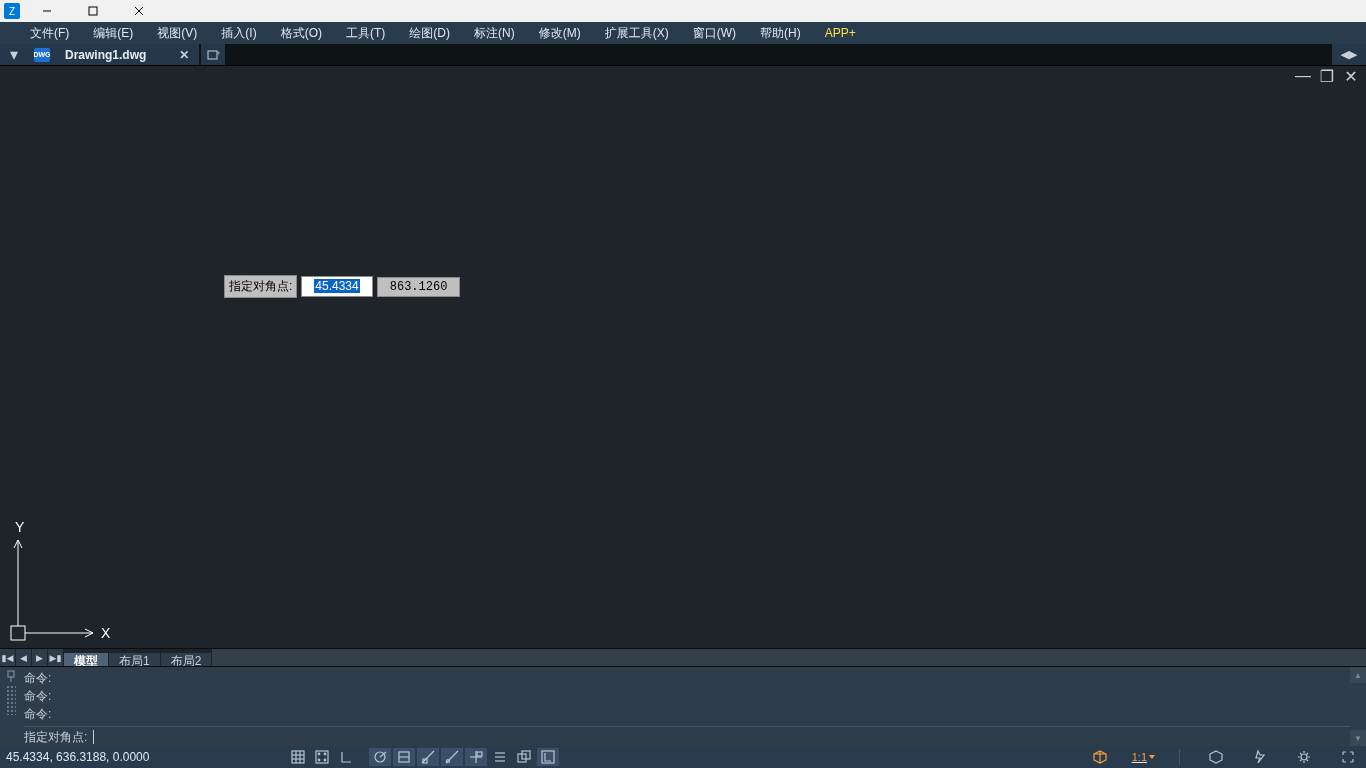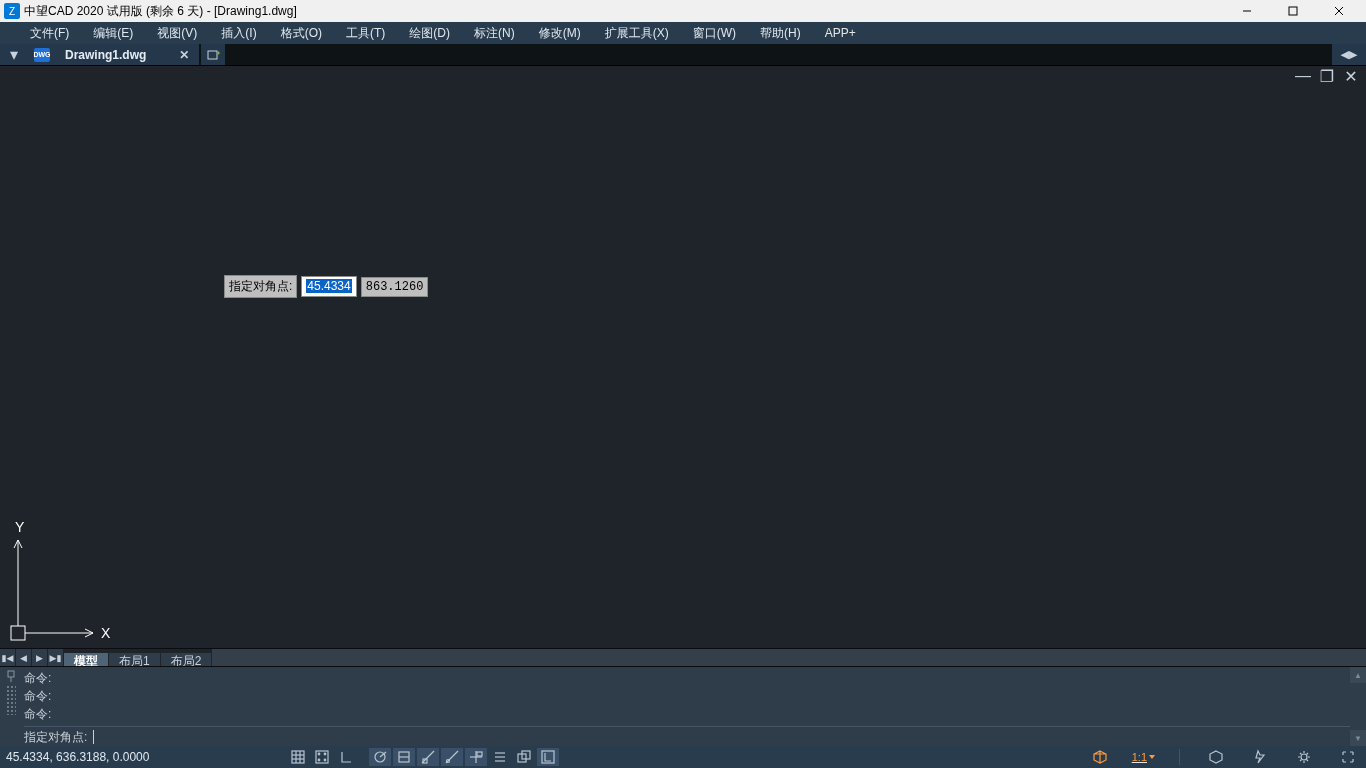--- a/index.html
+++ b/index.html
@@ -8,21 +8,21 @@
 
 .titlebar { height: 22px; background: #f0f0f0; display: flex; align-items: center; padding: 0 4px; }
 .titlebar .app-icon { width: 16px; height: 16px; background: #0078d7; color: #fff; font-size: 10px; display: flex; align-items: center; justify-content: center; border-radius: 2px; margin-right: 4px; }
 .titlebar .title { font-size: 12px; color: #000; flex: 1; }
 .titlebar .win-btn { width: 46px; height: 22px; display: flex; align-items: center; justify-content: center; color: #000; }
 .titlebar .win-btn svg { width: 10px; height: 10px; }
 
 
 .menubar { height: 22px; background: #293c4e; display: flex; align-items: center; padding: 0 20px; gap: 4px; }
 .menubar .menu-item { color: #dfe7ef; font-size: 12px; padding: 2px 10px; cursor: default; }
-.menubar .menu-item.app-plus { color: #e5e5e5; }
+.menubar .menu-item.app-plus { color: #fde047; }
 
 
 .doctabs { height: 22px; background: #0e1316; display: flex; align-items: stretch; border-bottom: 1px solid #000; }
 .doctabs .tab-drop { width: 28px; background: #25384b; display: flex; align-items: center; justify-content: center; color: #c8d2dc; }
 .doctabs .tab { background: #25384b; display: flex; align-items: center; padding: 0 10px 0 6px; color: #e4ecf4; font-size: 12px; gap: 15px; font-family: "Courier New", monospace; font-weight: bold; }
 .doctabs .tab .dwg-icon { width: 16px; height: 14px; background: #1e6fd6; border-radius: 2px; display: flex; align-items: center; justify-content: center; color: #fff; font-size: 7px; font-weight: bold; }
 .doctabs .tab .close-x { margin-left: 18px; color: #c8d2dc; font-size: 12px; }
 .doctabs .newtab { width: 24px; background: #25384b; margin-left: 2px; display: flex; align-items: center; justify-content: center; }
 .doctabs .newtab svg { width: 14px; height: 14px; }
 .doctabs .spacer { flex: 1; }
@@ -31,21 +31,21 @@
 
 .subwin-controls { height: 20px; background: #1e2429; display: flex; align-items: center; justify-content: flex-end; gap: 10px; padding-right: 8px; color: #c8d2dc; }
 .subwin-controls .ctl { width: 14px; height: 14px; display: flex; align-items: center; justify-content: center; }
 
 
 .canvas { flex: 1; position: relative; background: #1e2429; overflow: hidden; }
 
 
 .dyn-input { position: absolute; top: 189px; left: 224px; display: flex; gap: 4px; align-items: center; }
 .dyn-input .label-box { background: #bfbfbf; color: #000; font-size: 12px; padding: 2px 4px; border: 1px solid #8a8a8a; }
-.dyn-input .val-box { background: #bfbfbf; color: #000; font-size: 12px; padding: 2px 4px; border: 1px solid #8a8a8a; font-family: "Courier New", monospace; }
+.dyn-input .val-box { background: #bfbfbf; color: #000; font-size: 12px; padding: 2px 12px; border: 1px solid #8a8a8a; font-family: "Courier New", monospace; }
 .dyn-input .val-box.selected { background: #fff; }
 .dyn-input .val-box.selected .seltext { background: #0a64c8; color: #fff; padding: 0 1px; }
 
 
 .ucs { position: absolute; left: 7px; bottom: 3px; width: 110px; height: 125px; pointer-events: none; }
 .ucs line, .ucs rect, .ucs path { stroke: #fff; stroke-width: 1; fill: none; }
 .ucs text { fill: #fff; font-size: 14px; font-family: Arial; }
 
 
 .layouttabs { height: 18px; background: #1e2429; display: flex; align-items: center; border-top: 1px solid #0a0d10; }
@@ -82,21 +82,20 @@
 .statusbar .right-group { display: flex; align-items: center; gap: 20px; text-decoration: underline; }
 .statusbar .iso { color: #ff9a3c; display: flex; align-items: center; gap: 2px; font-size: 11px; }
 .statusbar .iso .tri { width: 0; height: 0; border-left: 3px solid transparent; border-right: 3px solid transparent; border-top: 4px solid #ff9a3c; }
 .statusbar .sep { width: 1px; height: 16px; background: #40546a; margin: 0 4px; }
 </style>
 </head>
 <body>
 
 <div class="titlebar">
   <div class="app-icon">Z</div>
-  <div class="title">中望CAD 2020 试用版 (剩余 6 天) - [Drawing1.dwg]</div>
   <div class="win-btn">
       <svg viewBox="0 0 10 10">
         <line x1="1" y1="5" x2="9" y2="5" stroke="#000"></line>
       </svg>
     </div>
   <div class="win-btn">
       <svg viewBox="0 0 10 10">
         <rect x="1" y="1" width="8" height="8" fill="none" stroke="#000"></rect>
       </svg>
     </div>

